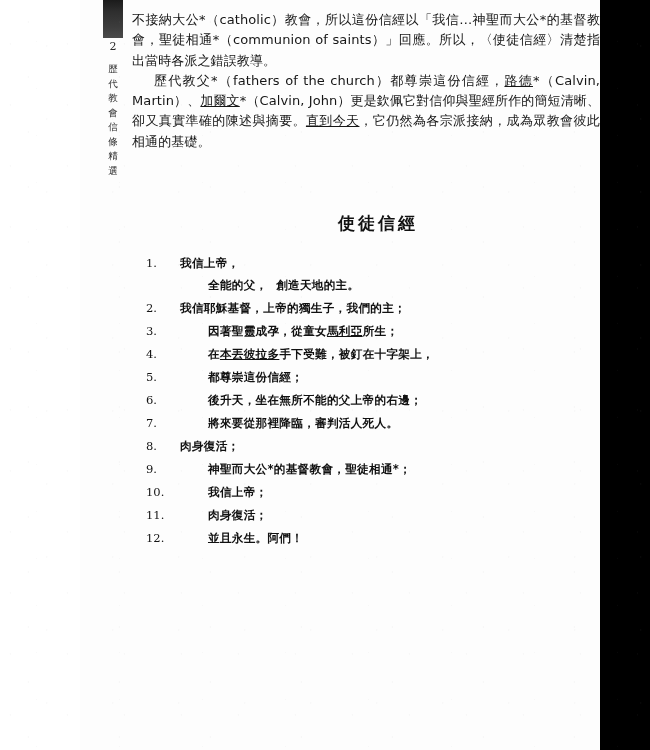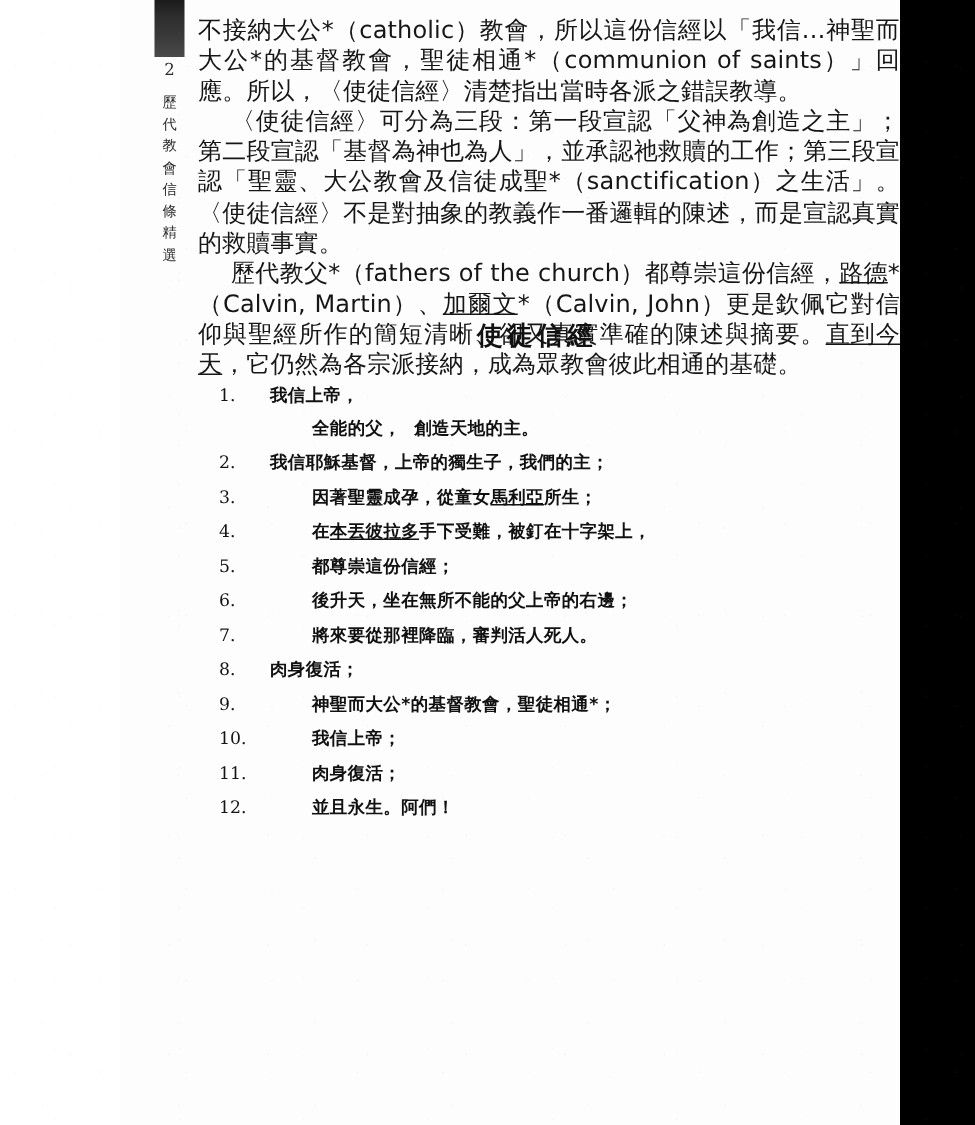--- a/index.html
+++ b/index.html
@@ -92,35 +92,35 @@
 
   
   #body-text {
     position: absolute;
     left: 132px;
     top: 10px;
     width: 468px;
   }
   .para {
     font-family: "DejaVu Sans", "Liberation Sans", sans-serif;
-    font-size: 16px;
+    font-size: 13px;
     line-height: 20.3px;
     color: #161616;
     text-align: justify;
     text-justify: inter-ideograph;
     margin: 0;
     letter-spacing: 0.1px;
   }
   .para.indent { text-indent: 22px; }
   .u { text-decoration: underline; }
 
   
   #creed-title {
     position: absolute;
-    left: 124px;
+    left: 144px;
     top: 212px;
     width: 468px;
     text-align: center;
     font-family: "DejaVu Sans", "Liberation Sans", sans-serif;
     font-weight: bold;
     font-size: 17px;
     letter-spacing: 3px;
     color: #111111;
   }
 
@@ -190,21 +190,20 @@
         <span>會</span>
         <span>信</span>
         <span>條</span>
         <span>精</span>
         <span>選</span>
       </div>
   </div>
 
   <div id="body-text">
     <p class="para">不接納大公*（catholic）教會，所以這份信經以「我信…神聖而大公*的基督教會，聖徒相通*（communion of saints）」回應。所以，〈使徒信經〉清楚指出當時各派之錯誤教導。</p>
-    <p class="para indent">〈使徒信經〉可分為三段：第一段宣認「父神為創造之主」；第二段宣認「基督為神也為人」，並承認祂救贖的工作；第三段宣認「聖靈、大公教會及信徒成聖*（sanctification）之生活」。〈使徒信經〉不是對抽象的教義作一番邏輯的陳述，而是宣認真實的救贖事實。</p>
     <p class="para indent">
       <span>歷代教父*（fathers of the church）都尊崇這份信經，</span><span class="u">路德</span><span>*（Calvin, Martin）、</span><span class="u">加爾文</span><span>*（Calvin, John）更是欽佩它對信仰與聖經所作的簡短清晰、卻又真實準確的陳述與摘要。</span><span class="u">直到今天</span><span>，它仍然為各宗派接納，成為眾教會彼此相通的基礎。</span>
     </p>
   </div>
 
   <div id="creed-title">使徒信經</div>
 
   <div id="creed-list">
       <div class="creed-row">
         <div class="creed-num">1.</div>

